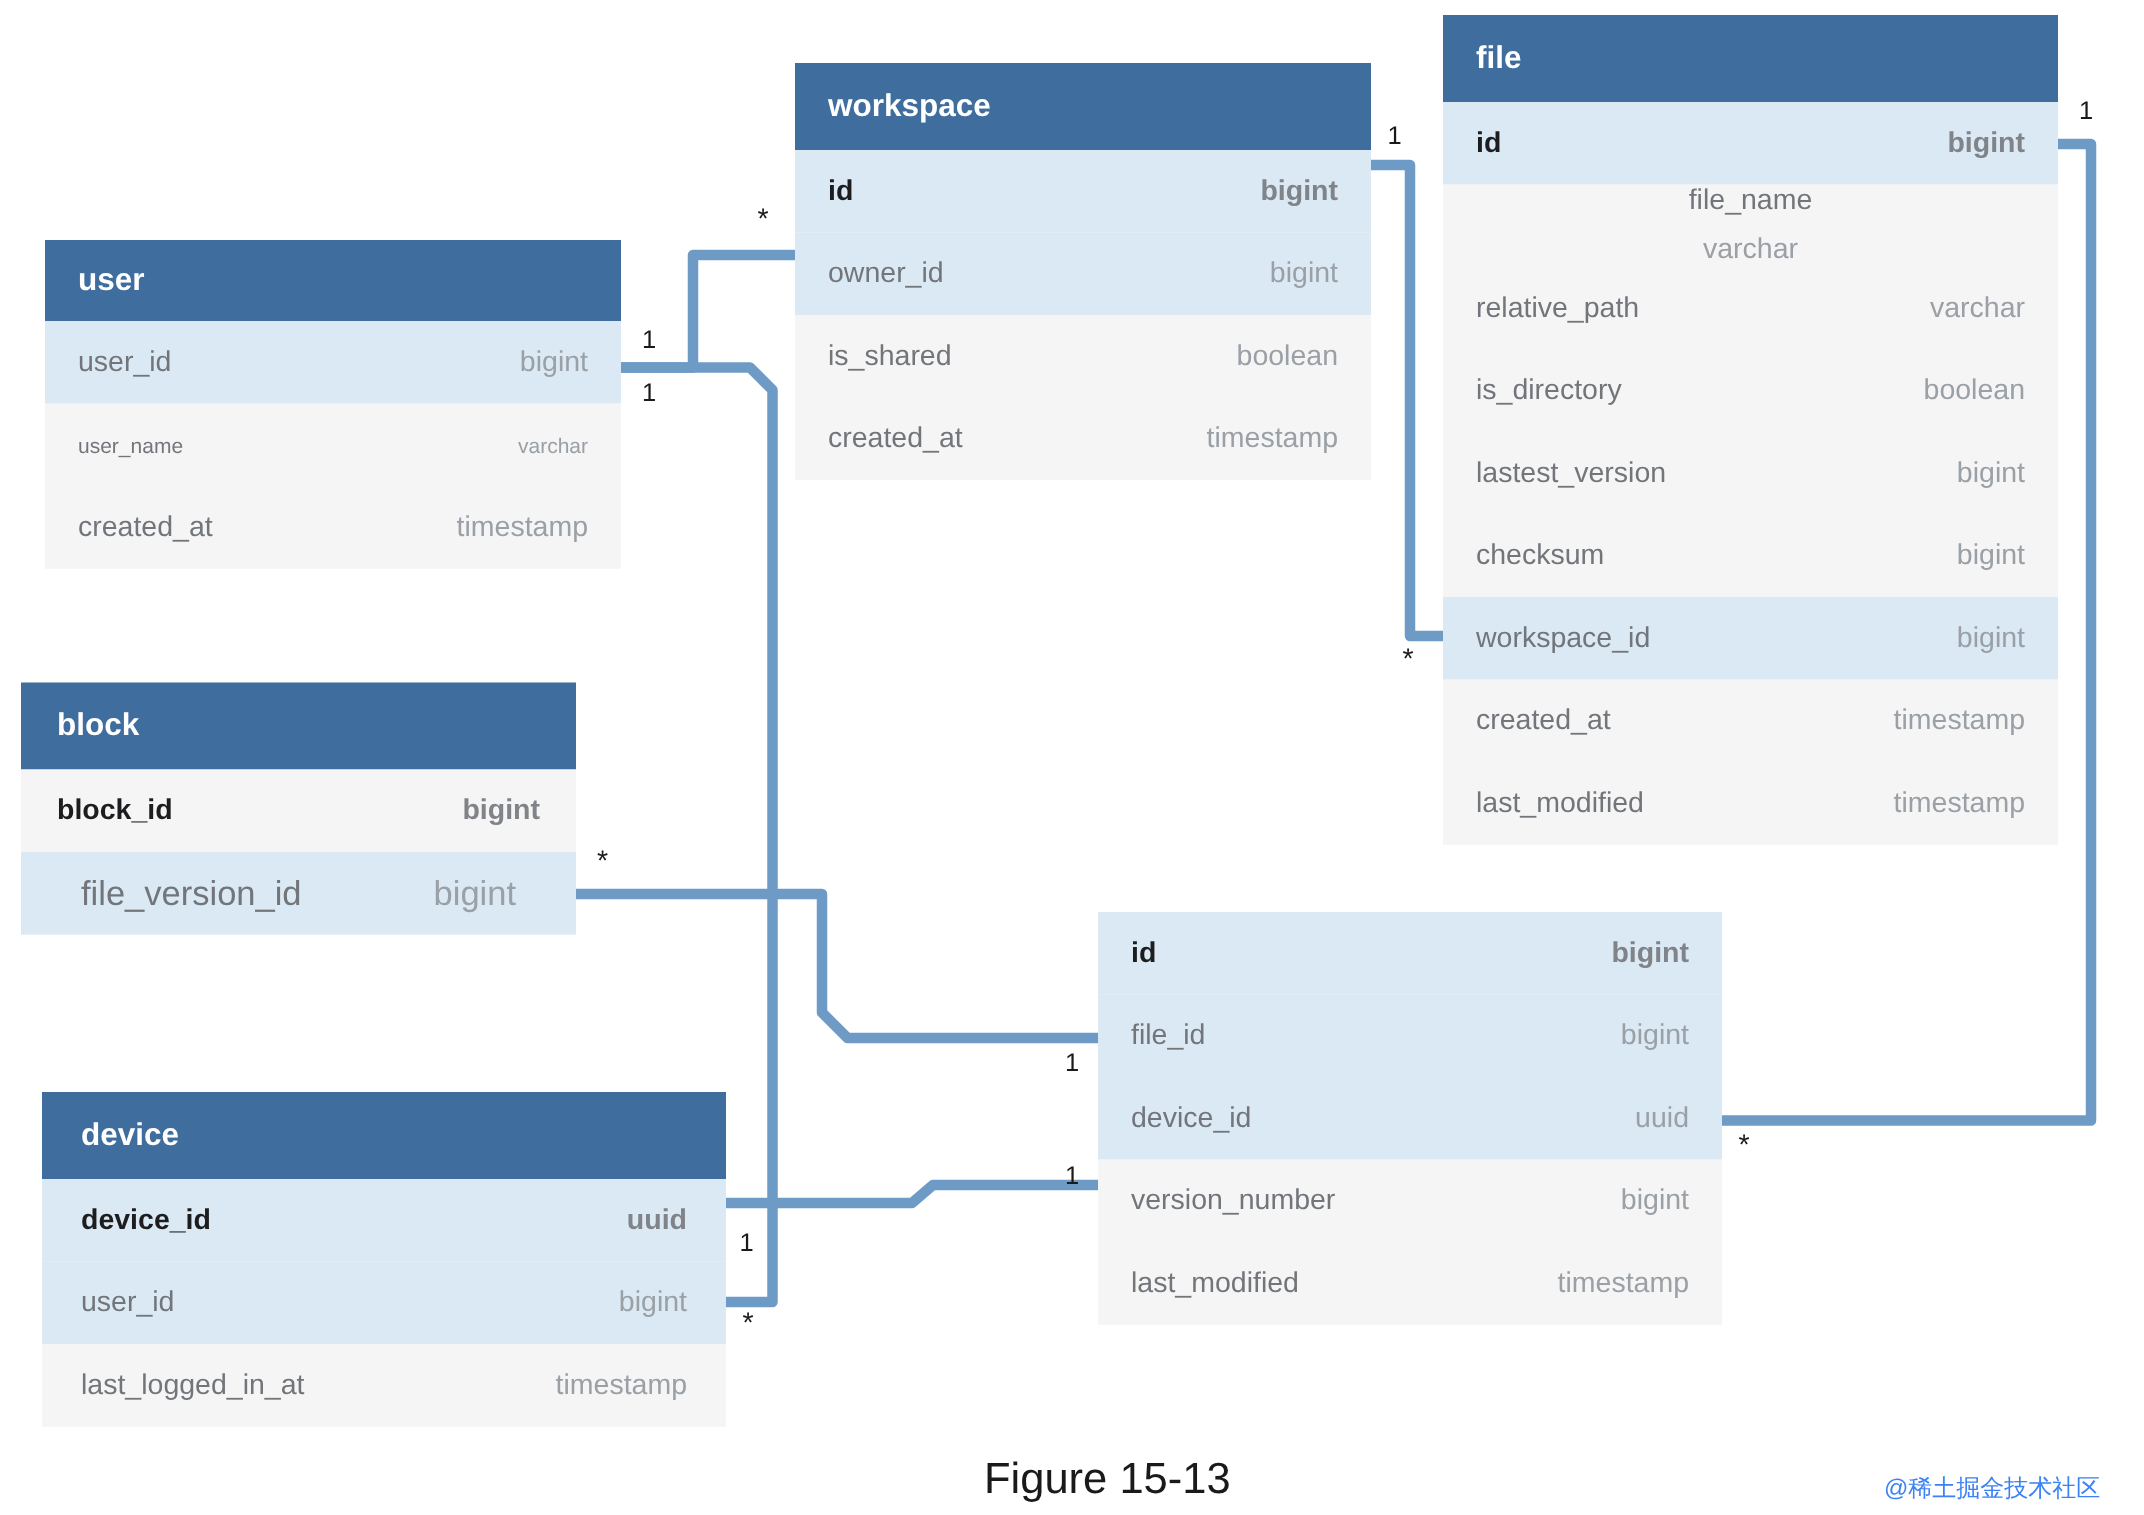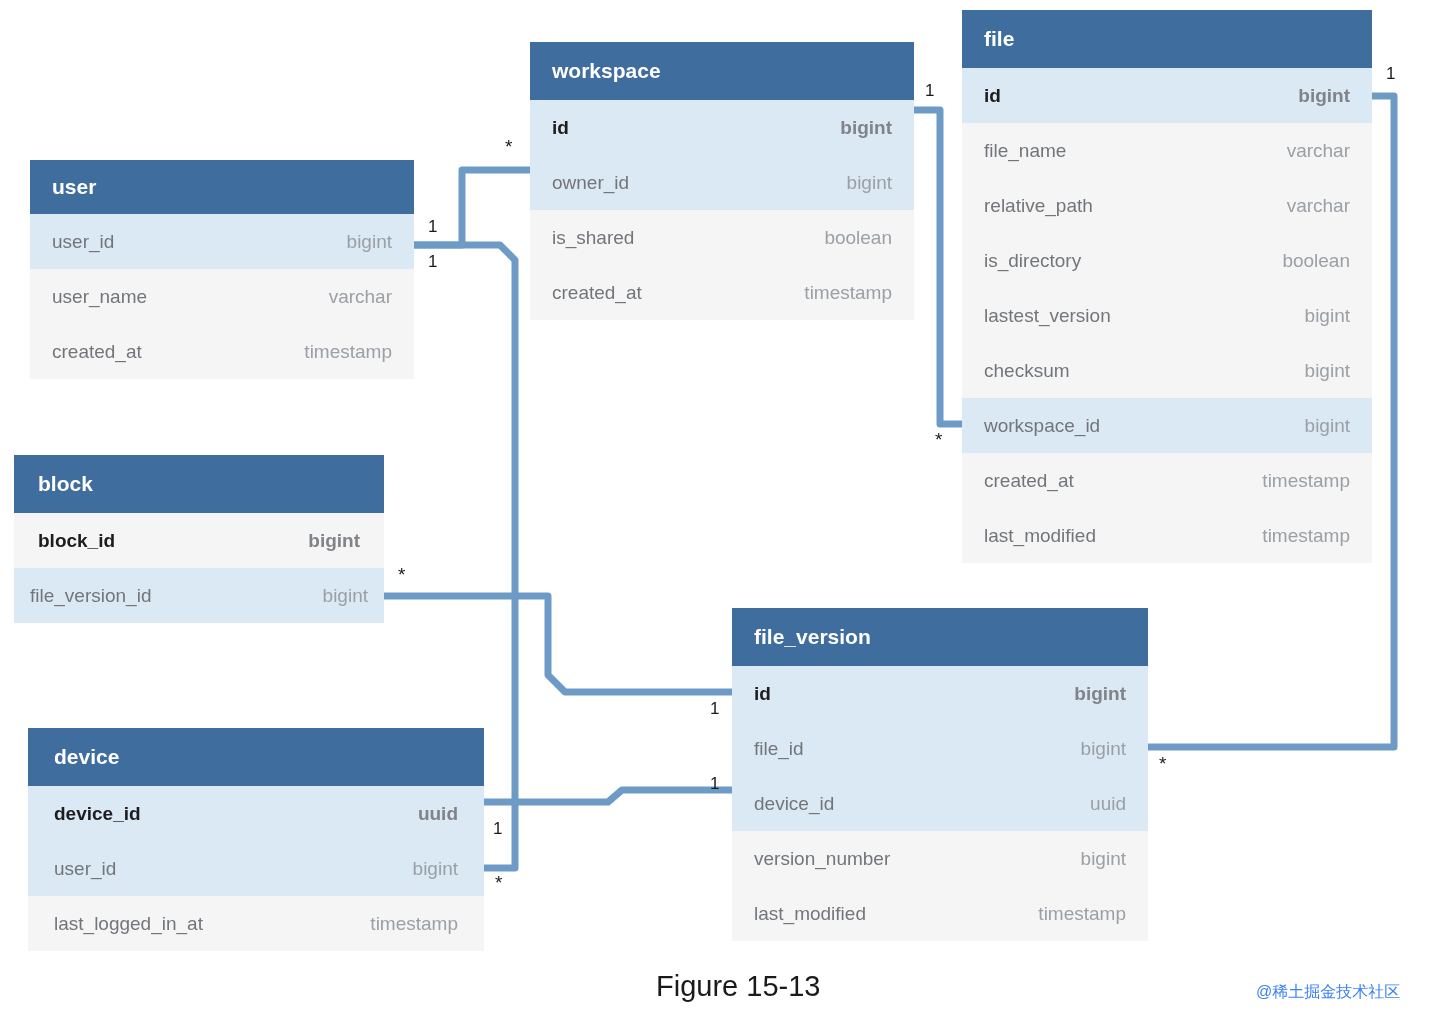--- a/index.html
+++ b/index.html
@@ -115,21 +115,21 @@
   </svg>
 
   <div class="entity" style="left:30px; top:160px; width:384px;">
     <div class="entity-header" style="height:54px; padding:0 22px; font-size:21px;">
       <span>user</span>
     </div>
     <div class="row hl" style="height:55px; padding:0 22px; font-size:19px;">
       <span class="col-name">user_id</span>
       <span class="col-type">bigint</span>
     </div>
-    <div class="row" style="height:55px; padding:0 22px; font-size:19px;">
+    <div class="row" style="height:55px; padding:0 22px; font-size:14px;">
       <span class="col-name">user_name</span>
       <span class="col-type">varchar</span>
     </div>
     <div class="row" style="height:55px; padding:0 22px; font-size:19px;">
       <span class="col-name">created_at</span>
       <span class="col-type">timestamp</span>
     </div>
   </div>
 
   <div class="entity" style="left:530px; top:42px; width:384px;">
@@ -155,21 +155,21 @@
   </div>
 
   <div class="entity" style="left:962px; top:10px; width:410px;">
     <div class="entity-header" style="height:58px; padding:0 22px; font-size:21px;">
       <span>file</span>
     </div>
     <div class="row hl pk" style="height:55px; padding:0 22px; font-size:19px;">
       <span class="col-name">id</span>
       <span class="col-type">bigint</span>
     </div>
-    <div class="row" style="height:55px; padding:0 22px; font-size:19px;">
+    <div class="row" style="height:55px; padding:0 22px; font-size:19px;flex-direction:column;">
       <span class="col-name">file_name</span>
       <span class="col-type">varchar</span>
     </div>
     <div class="row" style="height:55px; padding:0 22px; font-size:19px;">
       <span class="col-name">relative_path</span>
       <span class="col-type">varchar</span>
     </div>
     <div class="row" style="height:55px; padding:0 22px; font-size:19px;">
       <span class="col-name">is_directory</span>
       <span class="col-type">boolean</span>
@@ -197,21 +197,21 @@
   </div>
 
   <div class="entity" style="left:14px; top:455px; width:370px;">
     <div class="entity-header" style="height:58px; padding:0 24px; font-size:21px;">
       <span>block</span>
     </div>
     <div class="row pk" style="height:55px; padding:0 24px; font-size:19px;">
       <span class="col-name">block_id</span>
       <span class="col-type">bigint</span>
     </div>
-    <div class="row hl" style="height:55px; padding:0 16px; font-size:19px;">
+    <div class="row hl" style="height:55px; padding:0 40px; font-size:23px;">
       <span class="col-name">file_version_id</span>
       <span class="col-type">bigint</span>
     </div>
   </div>
 
   <div class="entity" style="left:28px; top:728px; width:456px;">
     <div class="entity-header" style="height:58px; padding:0 26px; font-size:21px;text-align:center;">
       <span>device</span>
     </div>
     <div class="row hl pk" style="height:55px; padding:0 26px; font-size:19px;">
@@ -222,23 +222,20 @@
       <span class="col-name">user_id</span>
       <span class="col-type">bigint</span>
     </div>
     <div class="row" style="height:55px; padding:0 26px; font-size:19px;">
       <span class="col-name">last_logged_in_at</span>
       <span class="col-type">timestamp</span>
     </div>
   </div>
 
   <div class="entity" style="left:732px; top:608px; width:416px;">
-    <div class="entity-header" style="height:58px; padding:0 22px; font-size:21px;">
-      <span>file_version</span>
-    </div>
     <div class="row hl pk" style="height:55px; padding:0 22px; font-size:19px;">
       <span class="col-name">id</span>
       <span class="col-type">bigint</span>
     </div>
     <div class="row hl" style="height:55px; padding:0 22px; font-size:19px;">
       <span class="col-name">file_id</span>
       <span class="col-type">bigint</span>
     </div>
     <div class="row hl" style="height:55px; padding:0 22px; font-size:19px;">
       <span class="col-name">device_id</span>

